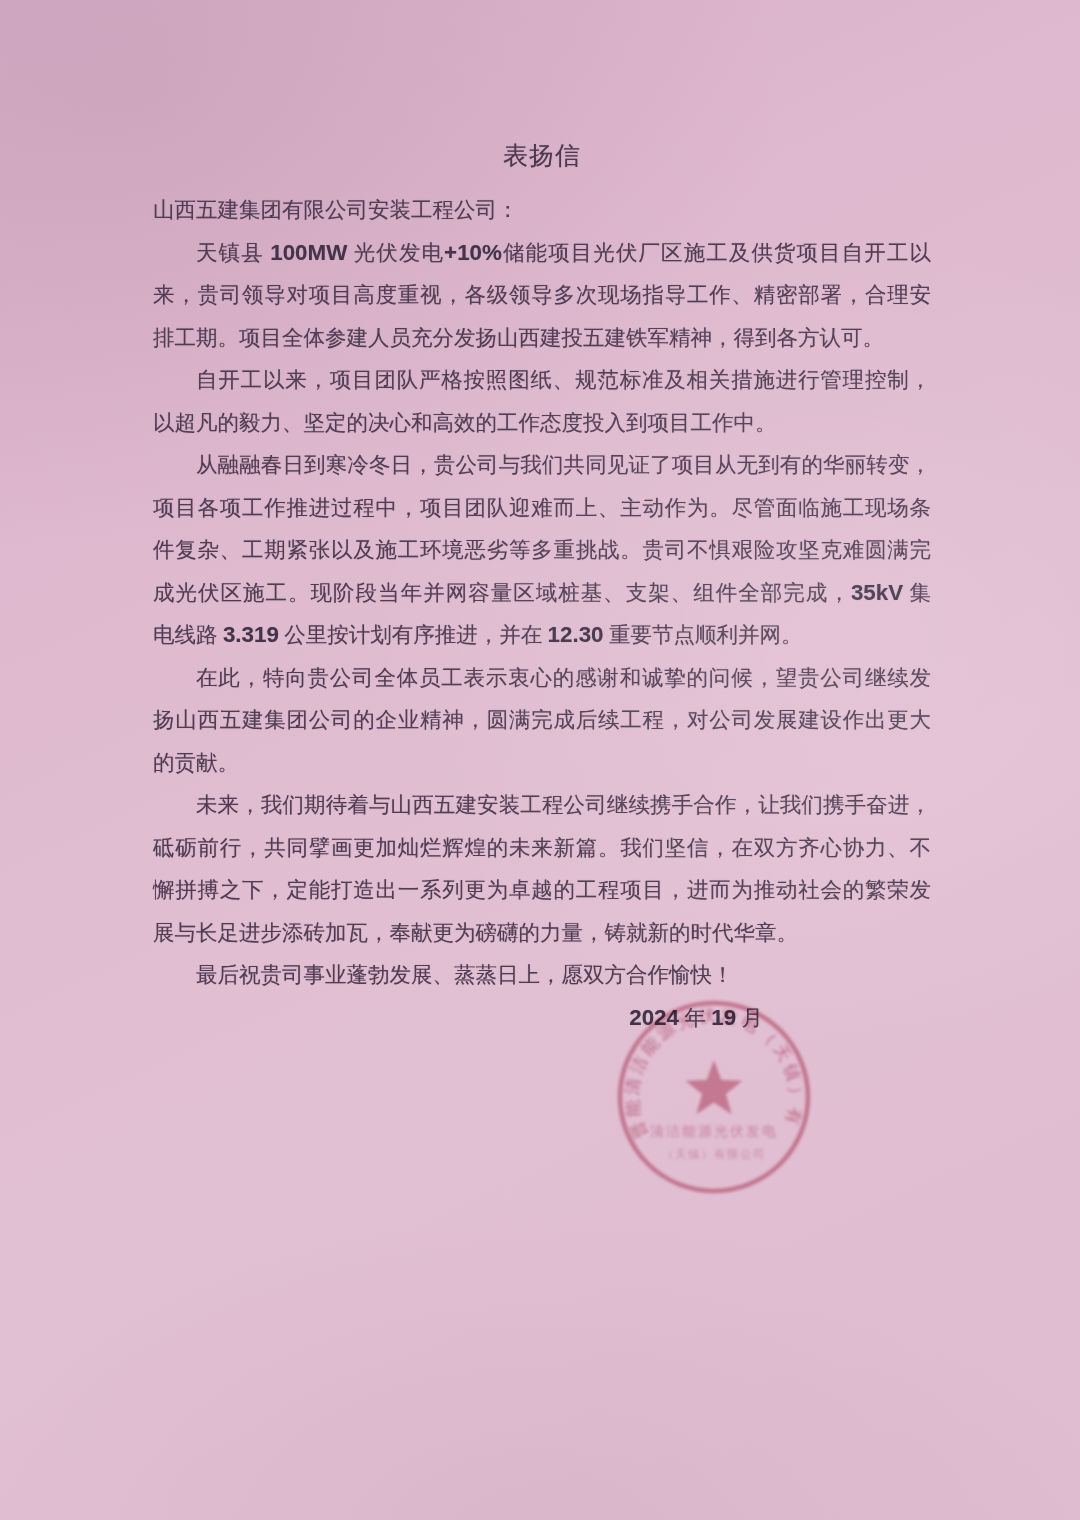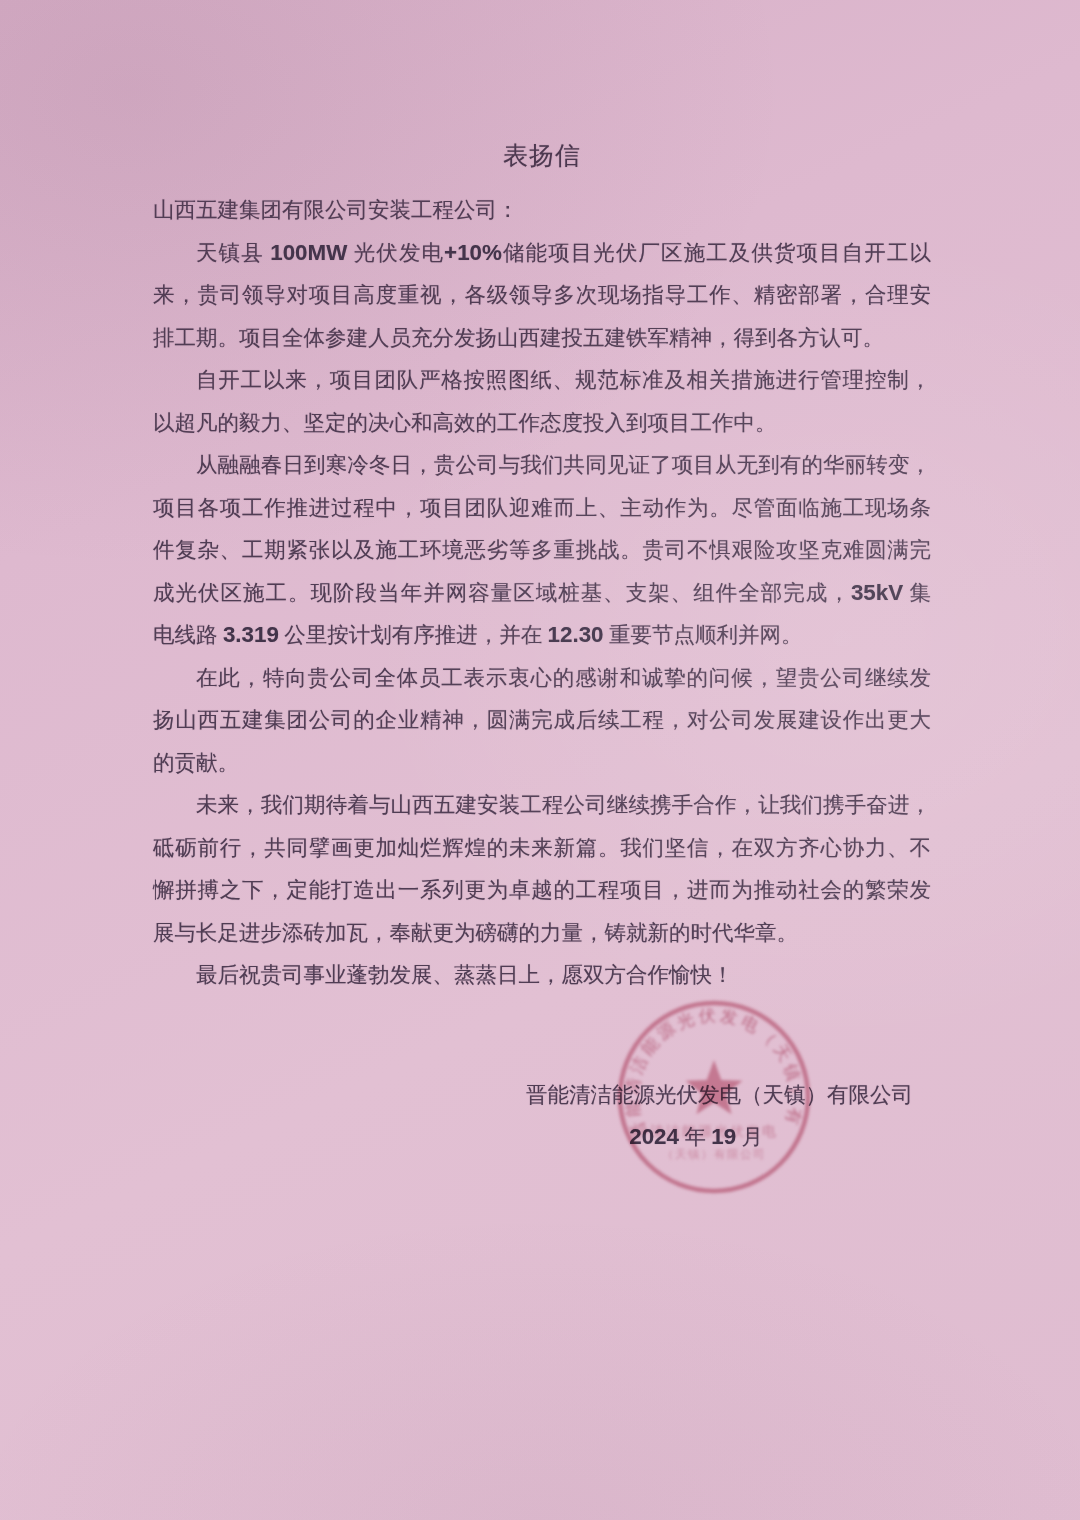--- a/index.html
+++ b/index.html
@@ -102,21 +102,20 @@
       <div class="cn-line wrap-latin indent justify">在此，特向贵公司全体员工表示衷心的感谢和诚挚的问候，望贵公司继续发</div>
       <div class="cn-line wrap-latin justify">扬山西五建集团公司的企业精神，圆满完成后续工程，对公司发展建设作出更大</div>
       <div class="cn-line wrap-latin">的贡献。</div>
       <div class="cn-line wrap-latin indent justify">未来，我们期待着与山西五建安装工程公司继续携手合作，让我们携手奋进，</div>
       <div class="cn-line wrap-latin justify">砥砺前行，共同擘画更加灿烂辉煌的未来新篇。我们坚信，在双方齐心协力、不</div>
       <div class="cn-line wrap-latin justify">懈拼搏之下，定能打造出一系列更为卓越的工程项目，进而为推动社会的繁荣发</div>
       <div class="cn-line wrap-latin">展与长足进步添砖加瓦，奉献更为磅礴的力量，铸就新的时代华章。</div>
       <div class="cn-line wrap-latin indent">最后祝贵司事业蓬勃发展、蒸蒸日上，愿双方合作愉快！</div>
     </div>
 
-    <div class="sig-company wrap-latin">晋能清洁能源光伏发电（天镇）有限公司</div>
     <div class="sig-date wrap-latin"><span class="latin">2024</span> 年 <span class="latin">19</span> 月</div>
   </div>
 
   <svg class="stamp" viewBox="0 0 200 200" xmlns="http://www.w3.org/2000/svg">
     <g class="blur-g">
       <circle class="ring" cx="100" cy="100" r="94"></circle>
       <path id="sealArc" d="M 34,138 A 76,76 0 1 1 166,138" fill="none"></path>
       <text class="arc-text">
         <textPath href="#sealArc" startOffset="0">晋能清洁能源光伏发电（天镇）有限公司</textPath>
       </text>

